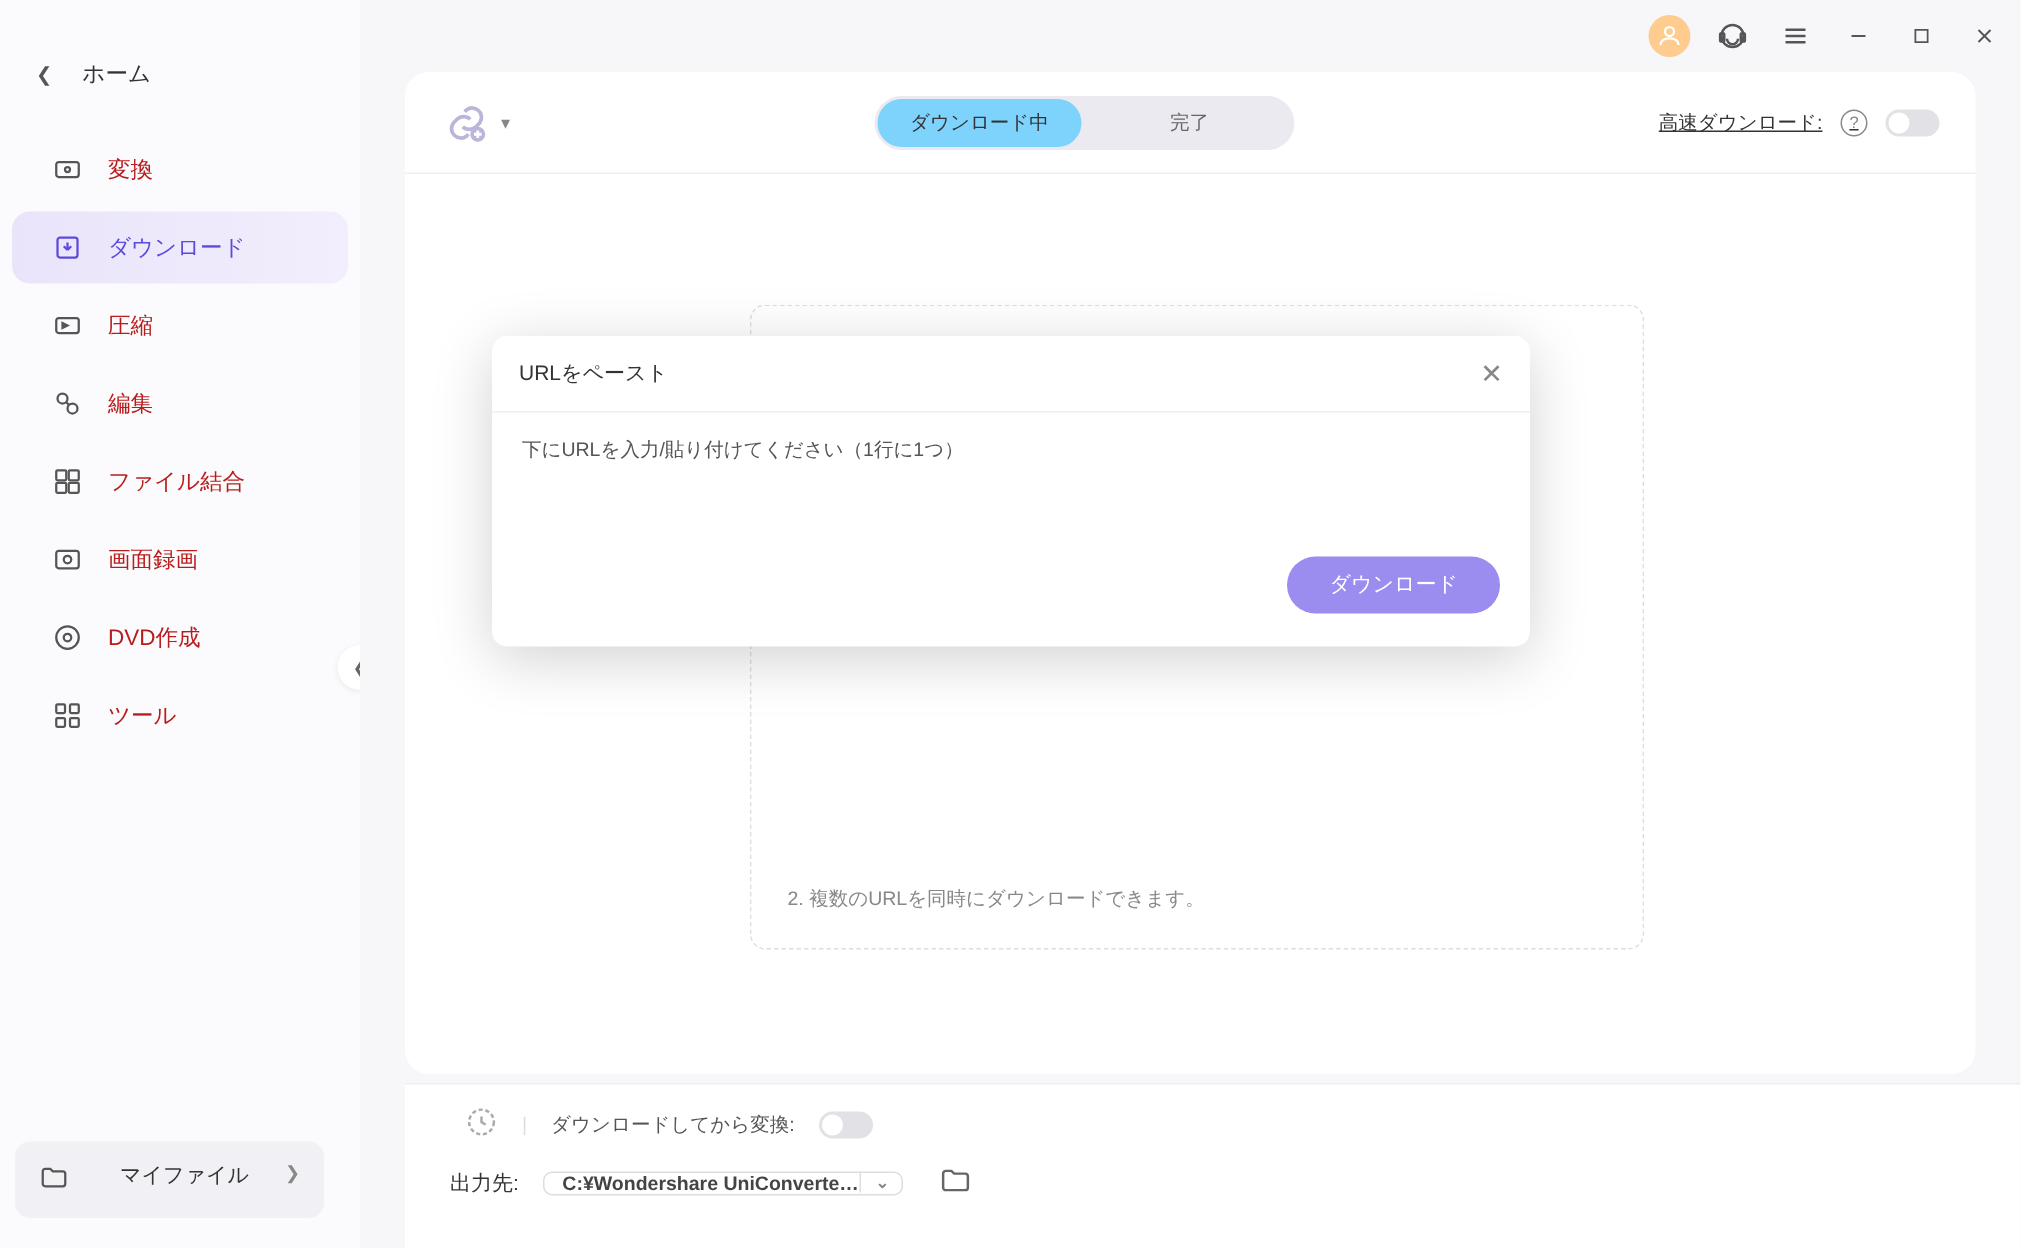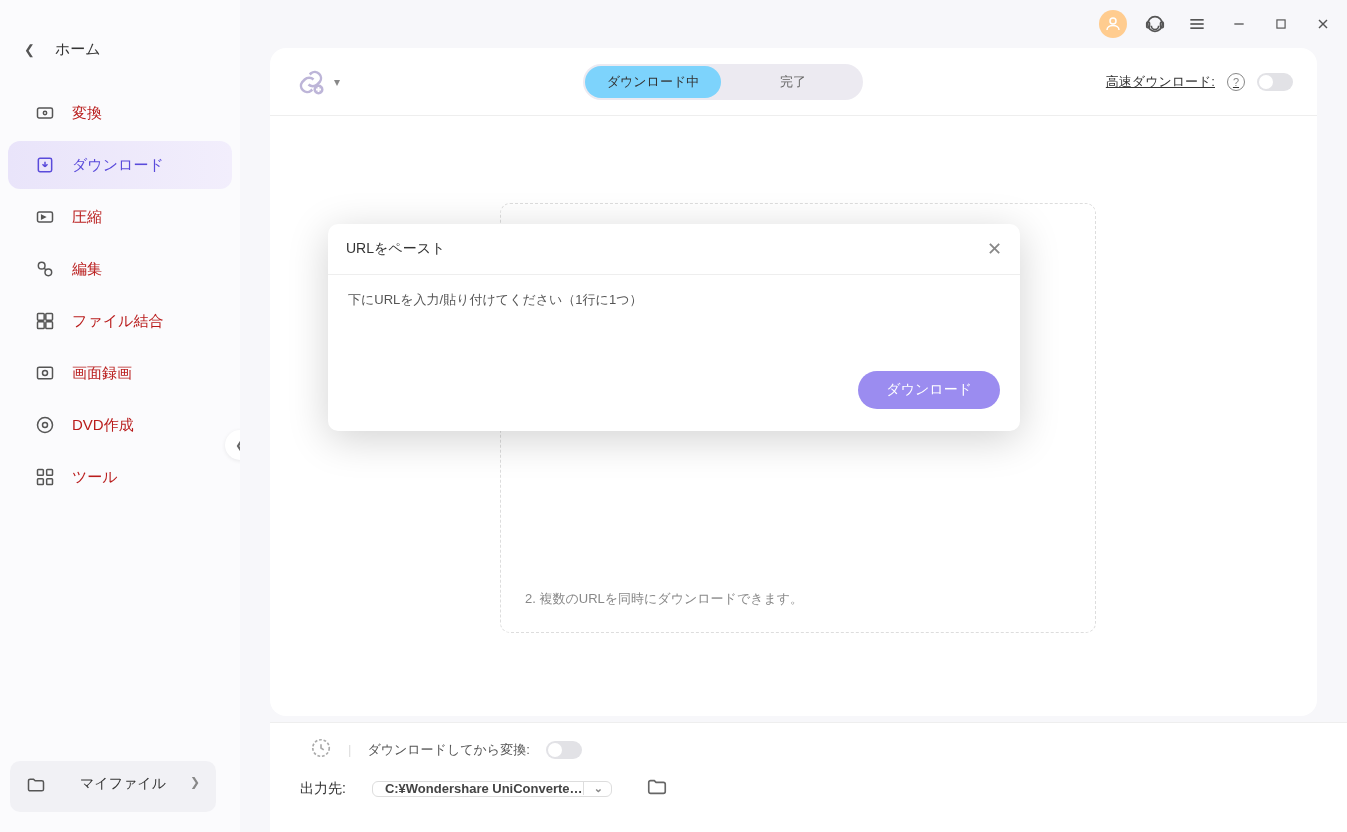--- a/index.html
+++ b/index.html
@@ -231,21 +231,21 @@
   align-items: center;
   gap: 16px;
   font-size: 13px;
   color: #555;
   margin-bottom: 14px;
   margin-left: 10px;
 }
 .footer-row2 {
   display: flex;
   align-items: center;
-  gap: 26px;
+  gap: 16px;
   font-size: 14px;
   color: #333;
   text-align: center;
 }
 .output-select {
   display: flex;
   align-items: center;
   border: 1px solid #ddd;
   border-radius: 6px;
   height: 16px;

